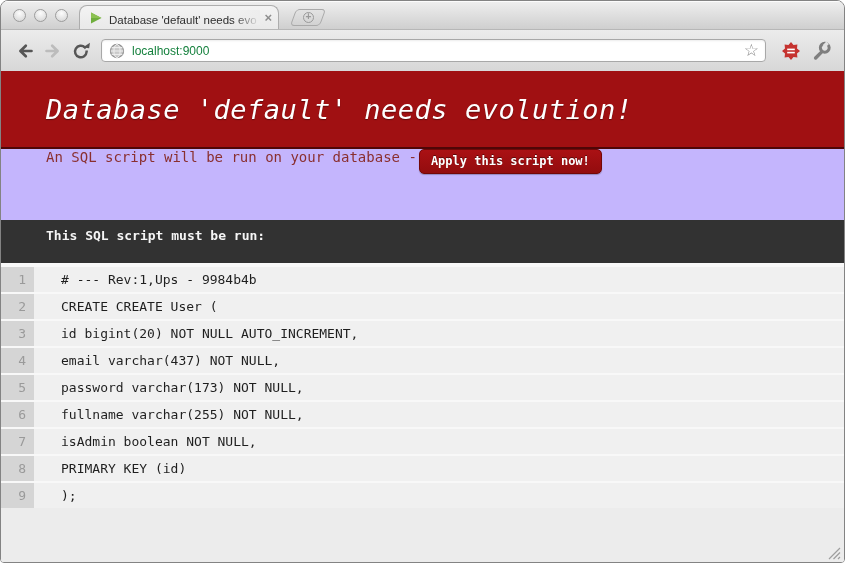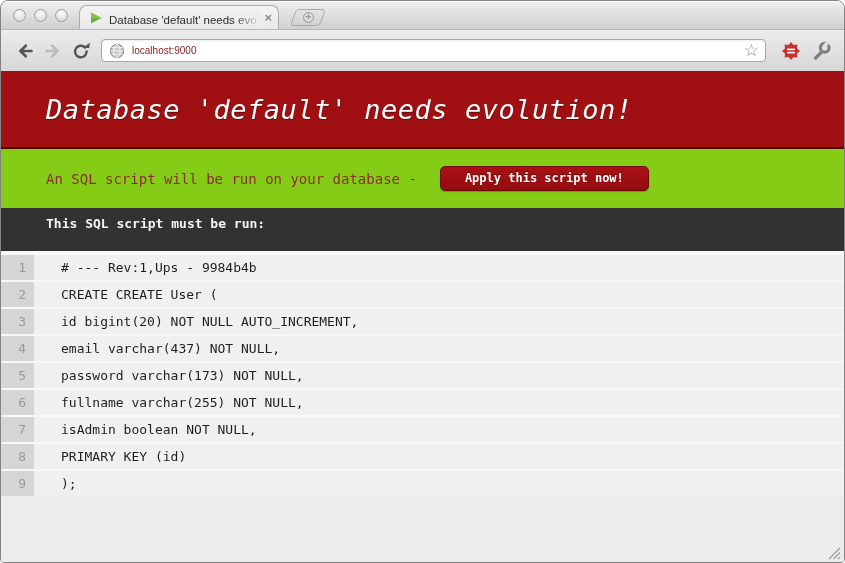--- a/index.html
+++ b/index.html
@@ -69,21 +69,21 @@
   .addressbar {
     flex: 1 1 auto;
     height: 23px; margin-left: 6px; margin-right: 8px;
     background: #ffffff;
     border: 1px solid #a8a8a8; border-radius: 4px;
     display: flex; align-items: center;
     padding: 0 6px 0 7px;
     box-shadow: inset 0 1px 2px rgba(0,0,0,.08);
   }
   .globe { flex: 0 0 auto; margin-right: 7px; }
-  .url-text { flex: 1 1 auto; font-size: 10px; color: #7f1d1d; }
+  .url-text { flex: 1 1 auto; font-size: 12px; color: #15803d; }
   .star { flex: 0 0 auto; color: #8c8c8c; font-size: 17px; line-height: 17px; }
   .toolbar-icon { width: 26px; height: 26px; display: flex; align-items: center; justify-content: center; margin-left: 4px; }
 
   
   .page { display: flex; flex-direction: column; height: 492px; background: #ececec; }
 
   .banner {
     height: 78px;
     background: #a01012;
     border-bottom: 2px solid #4f0607;
@@ -92,36 +92,36 @@
     font-style: italic;
   }
   .banner h1 {
     font-family: "DejaVu Sans Mono", monospace;
     font-size: 27px; font-weight: normal; color: #ffffff;
     text-shadow: 0 1px 1px rgba(0,0,0,.4);
     letter-spacing: 0.5px;
   }
 
   .notice {
-    height: 59px;
-    background: #84cc16;
-    display: flex; align-items: center;
+    height: 71px;
+    background: #c4b5fd;
+    display: flex; align-items: flex-start;
     padding-left: 45px;
   }
   .notice-text {
     font-family: "DejaVu Sans Mono", monospace;
     font-size: 14px; color: #8a2f2f;
   }
   .apply-btn {
-    margin-left: 23px;
+    margin-left: 2px;
     font-family: "DejaVu Sans Mono", monospace;
     font-size: 12px; font-weight: bold; color: #ffffff;
     background: linear-gradient(#aa1114, #930c0e);
     border: 1px solid #730708; border-radius: 5px;
-    padding: 4px 24px 5px;
+    padding: 4px 11px 5px;
     text-shadow: 0 -1px 0 rgba(0,0,0,.45);
     box-shadow: 0 1px 1px rgba(0,0,0,.25);
     cursor: pointer;
   }
 
   .script-header {
     height: 43px; line-height: 31px;
     background: #323232;
     color: #f5f5f5;
     font-family: "DejaVu Sans Mono", monospace;

